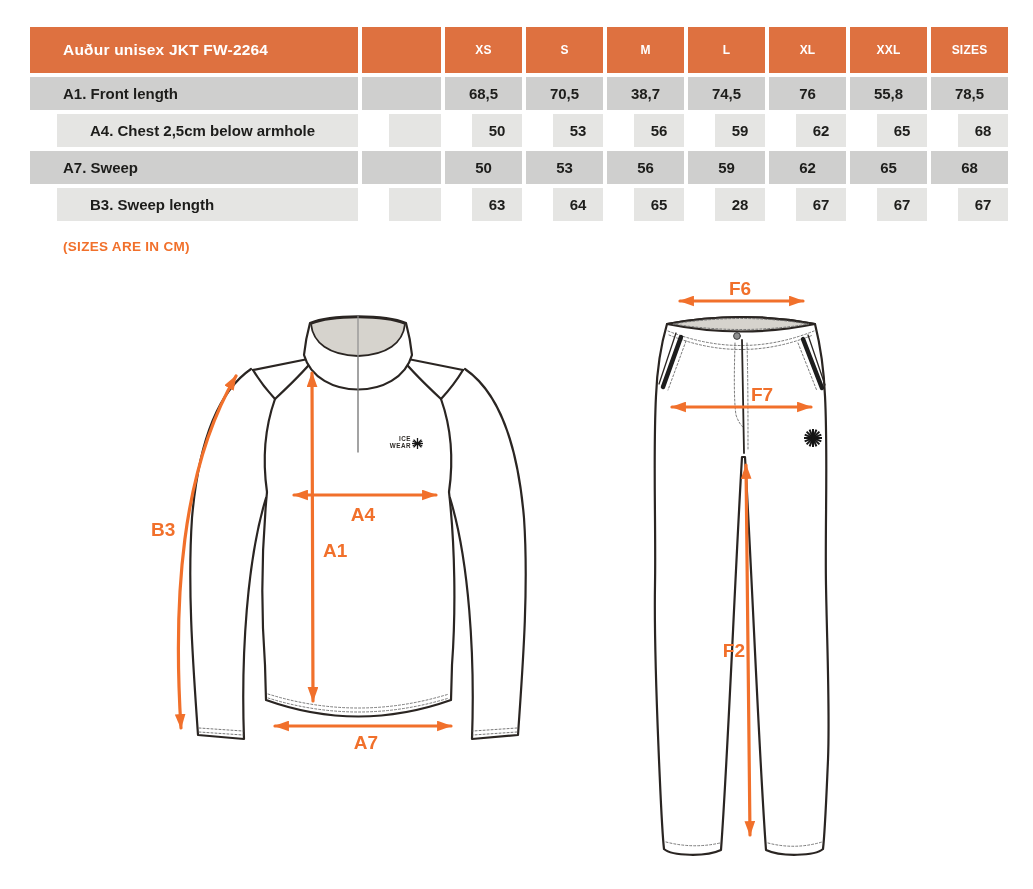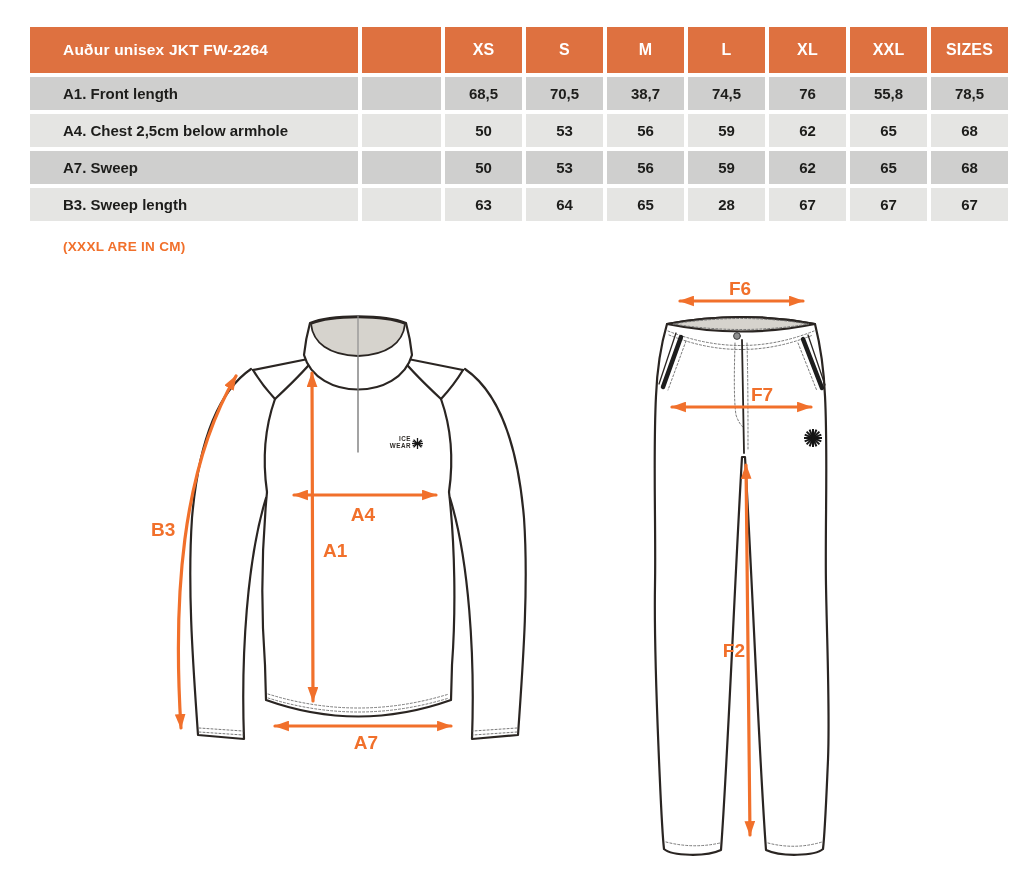--- a/index.html
+++ b/index.html
@@ -17,25 +17,25 @@
   }
   .size-table{
     position:absolute;left:30px;top:27px;width:978px;
     display:grid;
     grid-template-columns:328px 79px repeat(7,1fr);
     grid-template-rows:46px;
     grid-auto-rows:33px;
     gap:4px;
   }
   .cell{display:flex;align-items:center;justify-content:center;font-size:15px;font-weight:bold;}
-  .th{background:var(--accent);color:#fff;font-weight:bold;font-size:16px;letter-spacing:.2px;}
+  .th{background:var(--accent);color:#fff;font-weight:bold;font-size:12px;letter-spacing:.2px;}
   .th.title{justify-content:flex-start;padding-left:33px;font-size:15.5px;}
   .td{color:#1d1d1b;}
   .td.dark{background:var(--row-dark);}
-  .td.light{background:var(--row-light);}
+  .td.light{background:var(--row-light);margin-left:27px;}
   .td.label{justify-content:flex-start;padding-left:33px;}
   .note{
     position:absolute;left:63px;top:239px;
     color:var(--arrow);font-size:13.5px;font-weight:600;letter-spacing:.3px;
   }
   .drawings{position:absolute;left:0;top:270px;width:1033px;height:619px;}
   svg text.mlabel{
     font-family:"Liberation Sans", sans-serif;
     font-size:19px;font-weight:600;fill:var(--arrow);
   }
@@ -90,21 +90,21 @@
       <div class="cell td light"></div>
       <div class="cell td val light">63</div>
       <div class="cell td val light">64</div>
       <div class="cell td val light">65</div>
       <div class="cell td val light">28</div>
       <div class="cell td val light">67</div>
       <div class="cell td val light">67</div>
       <div class="cell td val light">67</div>
     </div>
 
-  <div class="note">(XXXL ARE IN CM)</div>
+  <div class="note">(SIZES ARE IN CM)</div>
 
   <div class="drawings">
     <svg width="1033" height="619" viewBox="0 270 1033 619" xmlns="http://www.w3.org/2000/svg">
       <defs>
         <marker id="ah" viewBox="0 0 14 10" refX="13" refY="5" markerWidth="15" markerHeight="11" markerUnits="userSpaceOnUse" orient="auto-start-reverse">
           <path d="M0,0 L14,5 L0,10 Z" fill="var(--arrow)"></path>
         </marker>
       </defs>
 
       <g fill="none" stroke="var(--line)" stroke-width="2.2" stroke-linecap="round" stroke-linejoin="round">

